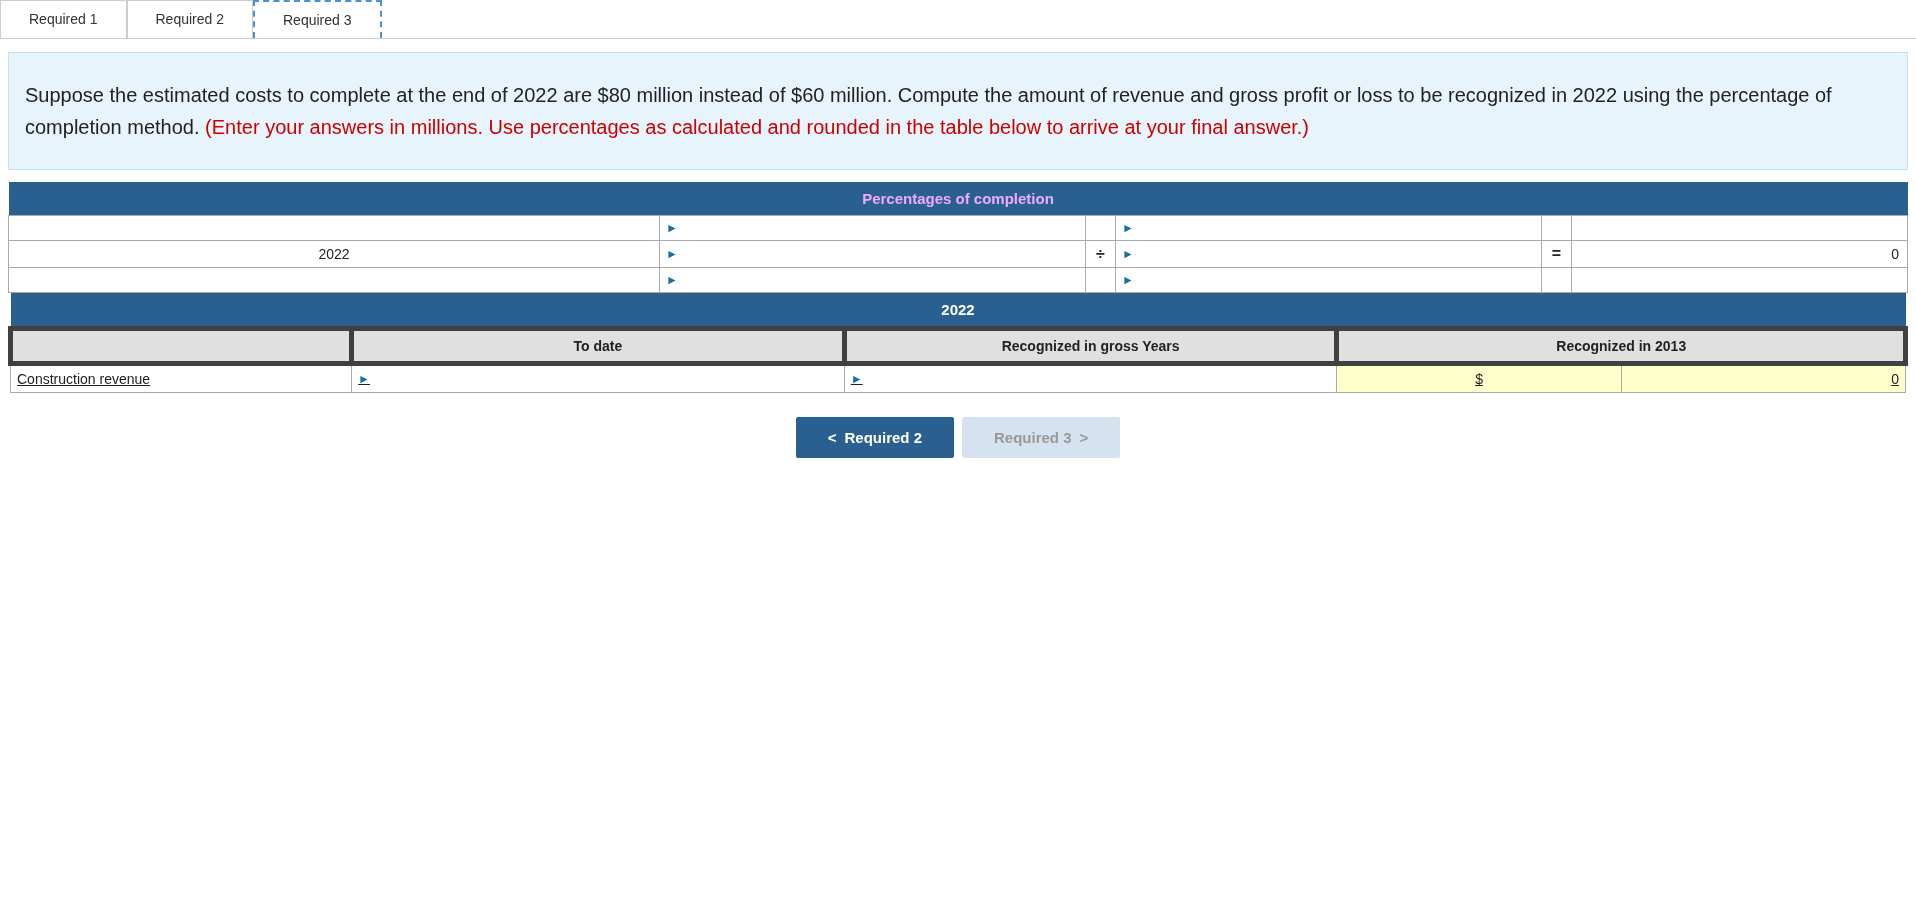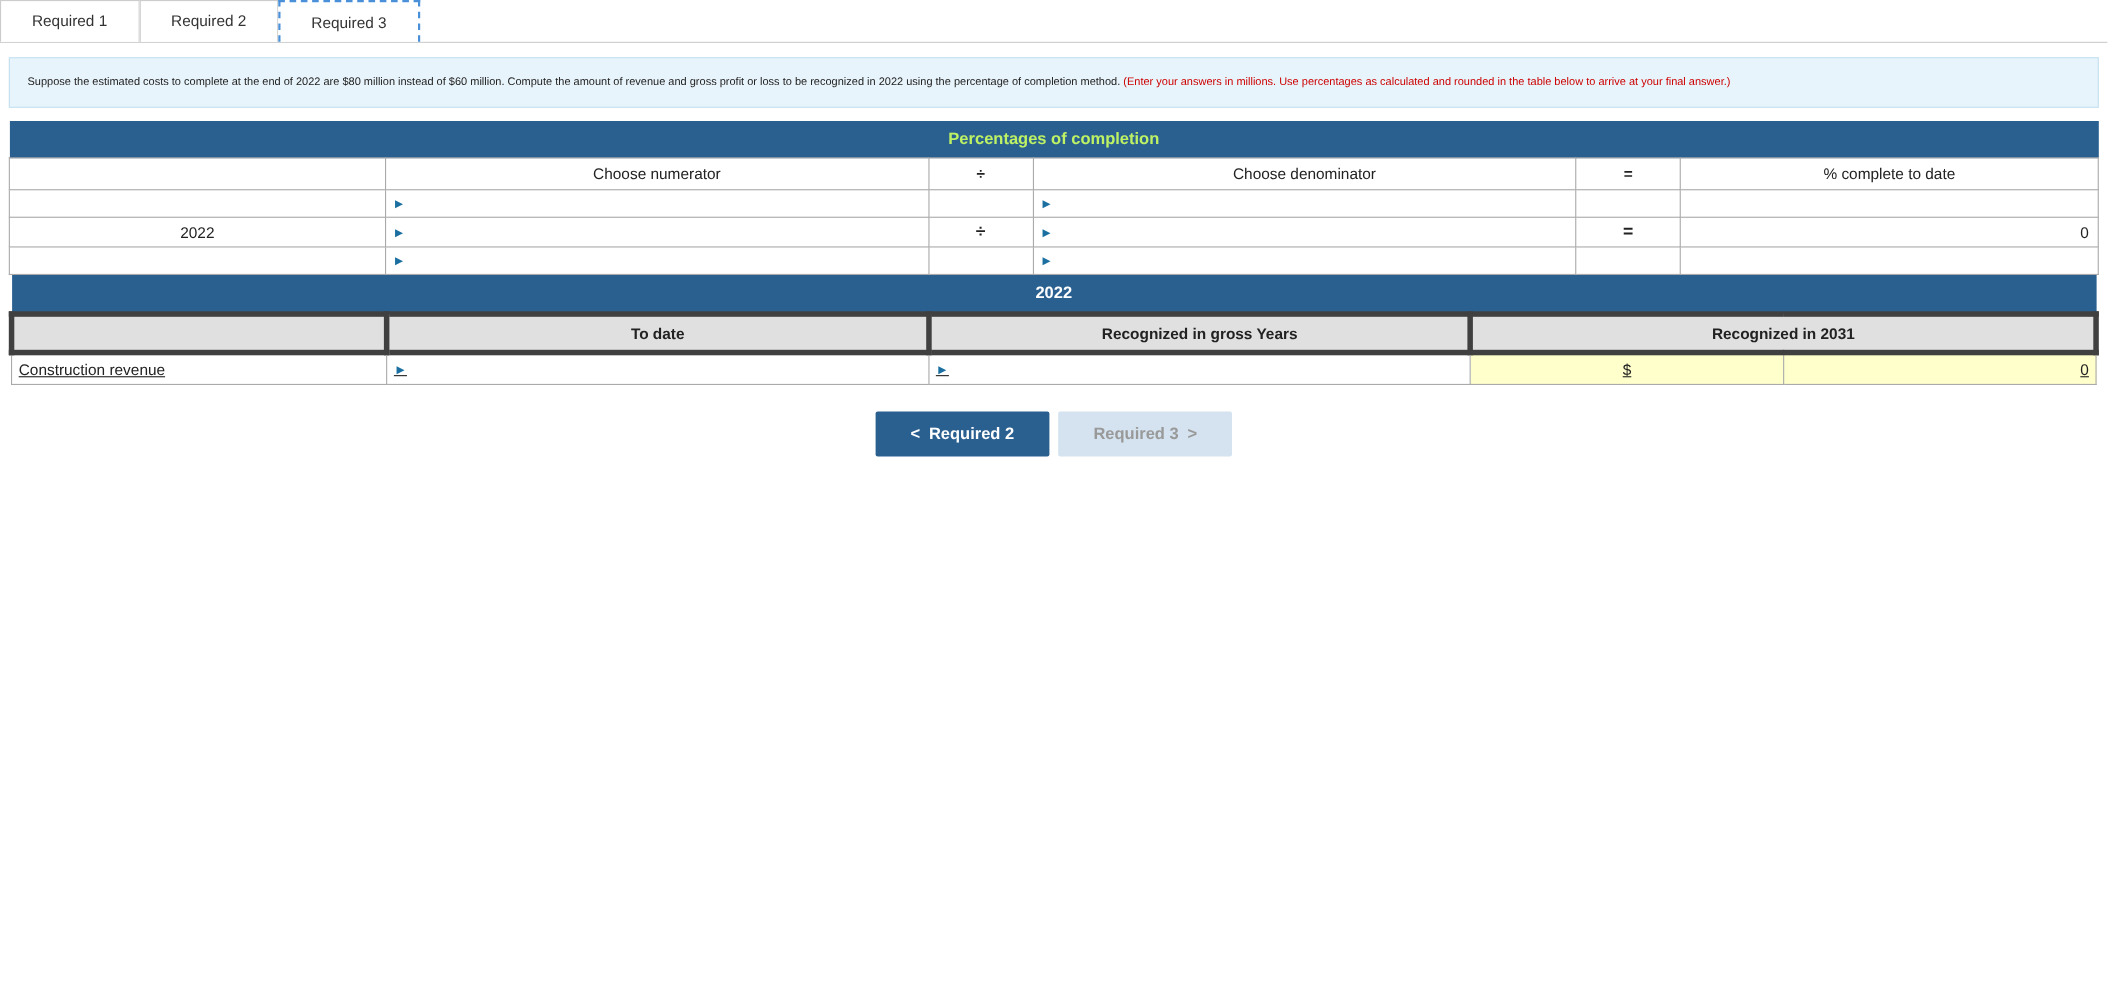--- a/index.html
+++ b/index.html
@@ -29,43 +29,43 @@
       border: 2px dashed #4a90d9;
       border-bottom: none;
       background: #fff;
       font-weight: normal;
     }
 
     
     .instruction-box {
       background: #e8f4fb;
       border: 1px solid #c5dff0;
-      padding: 14px 16px;
+      padding: 26px 16px;
       margin: 12px 8px;
-      font-size: 10px;
+      font-size: 20px;
       line-height: 1.6;
     }
     .instruction-box .red-text {
       color: #cc0000;
     }
 
     
     .main-content {
       margin: 8px;
     }
 
     
     .pct-table {
       width: 100%;
       border-collapse: collapse;
       margin-bottom: 0;
     }
     .pct-table .header-row td {
       background: #2a6090;
-      color: #bef264;
+      color: #f0abfc;
       font-weight: bold;
       text-align: center;
       padding: 8px 10px;
       font-size: 15px;
     }
     .pct-table .col-header-row td {
       border: 1px solid #aaa;
       padding: 6px 10px;
       text-align: center;
       background: #fff;
@@ -206,28 +206,20 @@
   <span class="red-text">(Enter your answers in millions. Use percentages as calculated and rounded in the table below to arrive at your final answer.)</span>
 </div>
 
 <div class="main-content">
 
   <table class="pct-table">
     <tbody>
       <tr class="header-row">
         <td colspan="6">Percentages of completion</td>
       </tr>
-      <tr class="col-header-row">
-        <td style="width:18%"></td>
-        <td style="width:26%">Choose numerator</td>
-        <td class="operator-cell">÷</td>
-        <td style="width:26%">Choose denominator</td>
-        <td class="equals-cell">=</td>
-        <td style="width:20%">% complete to date</td>
-      </tr>
 
       <tr class="data-row">
         <td></td>
         <td>
           <div class="dropdown-cell">
             <span class="dropdown-arrow">►</span>
             <select class="dropdown-select">
               <option value=""></option>
             </select>
           </div>
@@ -295,21 +287,21 @@
 
   <table class="year-section-table" style="margin-top:0;">
     <tbody>
       <tr class="section-header-row">
         <td colspan="6">2022</td>
       </tr>
       <tr class="col-headers">
         <td style="width:18%"></td>
         <td style="width:26%">To date</td>
         <td style="width:26%" colspan="2">Recognized in gross Years</td>
-        <td style="width:30%" colspan="2">Recognized in 2031</td>
+        <td style="width:30%" colspan="2">Recognized in 2013</td>
       </tr>
 
       <tr class="data-row">
         <td>Construction revenue</td>
         <td>
           <div class="dropdown-cell">
             <span class="dropdown-arrow">►</span>
             <select class="dropdown-select">
               <option value=""></option>
             </select>

